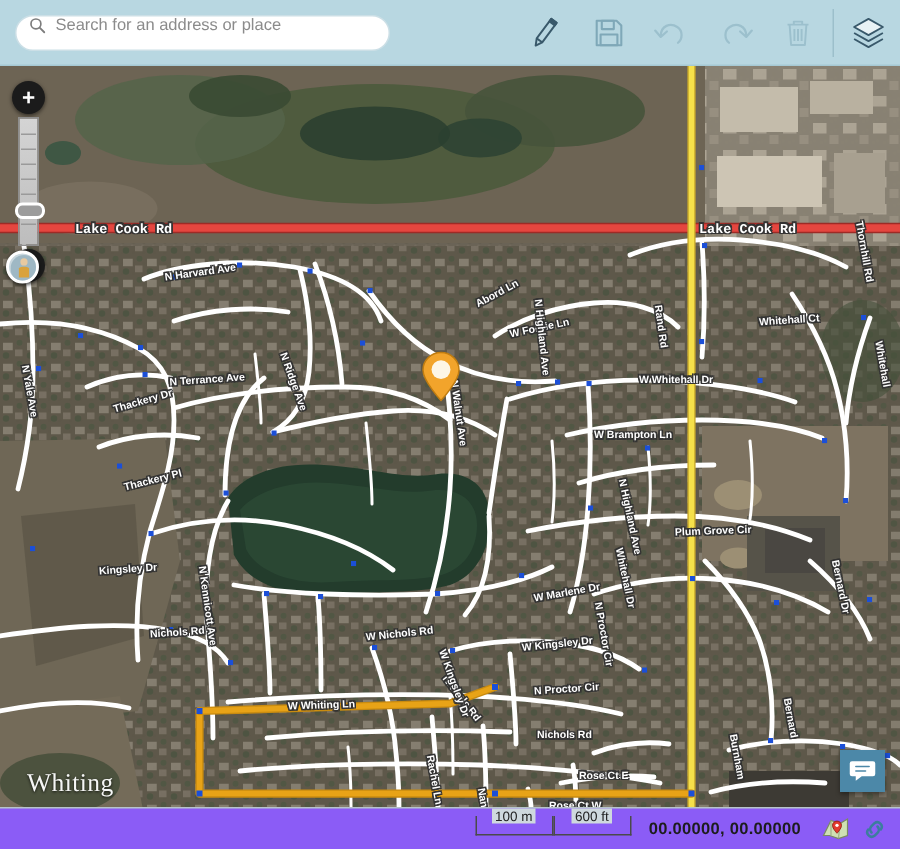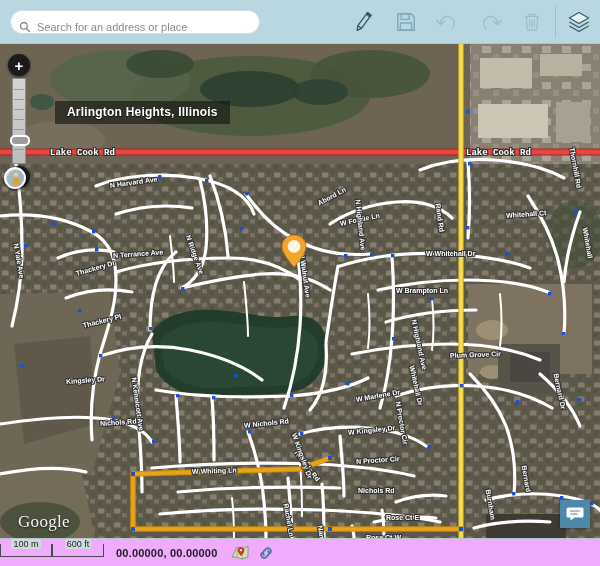--- a/index.html
+++ b/index.html
@@ -10,21 +10,21 @@
   
   #toolbar{
     position:absolute; left:0; top:0; width:600px; height:44px;
     background:#b8d7e1;
     border-bottom:1px solid #a6c9d4;
     display:flex; align-items:center;
   }
   #search-wrap{
     position:absolute; left:10px; top:10px; width:250px; height:24px;
     background:#ffffff; border:1px solid #ccdfe6; border-radius:12px;
-    display:flex; align-items:flex-end; padding:0 8px;
+    display:flex; align-items:flex-start; padding:0 8px;
   }
   #search-wrap .mag{ width:12px;height:12px;flex:0 0 12px; margin-right:6px; }
   #search-input{
     border:0; outline:0; width:100%; font-size:11px; color:#555;
     font-family:"Liberation Sans", sans-serif; background:transparent;
   }
   #search-input::placeholder{ color:#8b8b8b; }
 
   .tb-icons{ position:absolute; right:0; top:0; height:44px; display:flex; align-items:center; }
   .tb-btn{
@@ -83,22 +83,22 @@
     background:#4c88a8; display:flex;align-items:center;justify-content:center;
     cursor:pointer; box-shadow:0 1px 3px rgba(0,0,0,.4);
   }
 
   
   #pin{ position:absolute; left:281px; top:190px; width:26px; height:34px; }
 
   
   #statusbar{
     position:absolute;left:0;top:538px;width:600px;height:28px;
-    background:#f0abfc; border-top:1px solid #b6c4ca;
-    display:flex;align-items:center; 
+    background:#8b5cf6; border-top:1px solid #b6c4ca;
+    display:flex;align-items:center; justify-content:flex-end;
   }
   .scalebar{
     display:flex; align-items:center; margin-right:12px;
   }
   .scale-seg{
     position:relative; height:13px; border:1px solid #4a4a4a; border-top:none;
     display:flex;align-items:center;justify-content:center;
     font-size:9px;color:#222; padding:0 10px; min-width:52px; margin-top:-4px;
   }
   .scale-seg span{ position:relative; top:-6px; background:#cfd9de; padding:0 2px;}
@@ -442,21 +442,20 @@
         <div class="slabel" style="left: 398px; top: 354px; transform: rotate(80deg); transform-origin: left center;">N Proctor Cir</div>
         <div class="slabel" style="left: 386px; top: 470px; transform: rotate(0deg); transform-origin: left center;">Rose Ct E</div>
         <div class="slabel" style="left: 366px; top: 490px; transform: rotate(0deg); transform-origin: left center;">Rose Ct W</div>
         <div class="slabel" style="left: 286px; top: 456px; transform: rotate(80deg); transform-origin: left center;">Rachel Ln</div>
         <div class="slabel" style="left: 320px; top: 478px; transform: rotate(80deg); transform-origin: left center;">Nancy Ave</div>
         <div class="slabel" style="left: 488px; top: 442px; transform: rotate(80deg); transform-origin: left center;">Burnham</div>
         <div class="slabel" style="left: 524px; top: 418px; transform: rotate(80deg); transform-origin: left center;">Bernard</div>
         <div class="slabel" style="left: 412px; top: 318px; transform: rotate(78deg); transform-origin: left center;">Whitehall Dr</div>
       </div>
 
-    <div class="place-label">Arlington Heights, Illinois</div>
 
     <div id="zoomctl">
       <div class="zbtn">
         <span>+</span>
       </div>
       <div id="ztrack">
         <div class="tick" style="top:10px"></div>
           <div class="tick" style="top:20px"></div>
         <div class="tick" style="top:30px"></div>
           <div class="tick" style="top:40px"></div>
@@ -478,21 +477,21 @@
       </svg>
     </div>
 
     <div id="pin">
       <svg width="26" height="34" viewBox="0 0 26 34">
         <path d="M13 1 C6.4 1 1 6.2 1 12.6 C1 20 13 33 13 33 C13 33 25 20 25 12.6 C25 6.2 19.6 1 13 1 Z" fill="#f2a42b" stroke="#c07c10" stroke-width="1"></path>
         <circle cx="13" cy="12.4" r="6.3" fill="#fdf6e6"></circle>
       </svg>
     </div>
 
-    <div id="google-wm">Google</div>
+    <div id="google-wm">Whiting</div>
 
     <div id="chat-btn">
       <svg width="18" height="16" viewBox="0 0 18 16">
         <path d="M2 1.5 h14 a1.5 1.5 0 0 1 1.5 1.5 v7 a1.5 1.5 0 0 1 -1.5 1.5 h-7.5 l-4 3 v-3 h-2.5 a1.5 1.5 0 0 1 -1.5 -1.5 v-7 a1.5 1.5 0 0 1 1.5 -1.5 z" fill="#ffffff"></path>
         <g stroke="#4c88a8" stroke-width="1.1" stroke-linecap="round">
           <line x1="4.6" y1="5" x2="13.4" y2="5"></line>
           <line x1="4.6" y1="8" x2="11" y2="8"></line>
         </g>
       </svg>
     </div>

